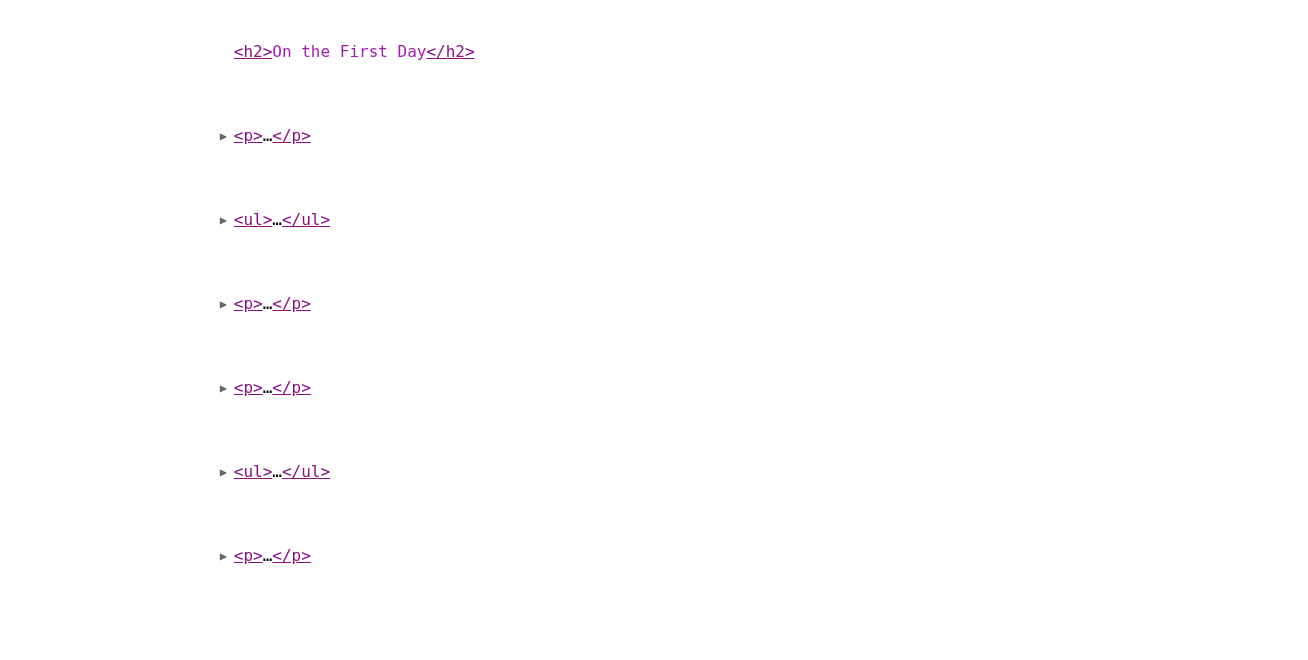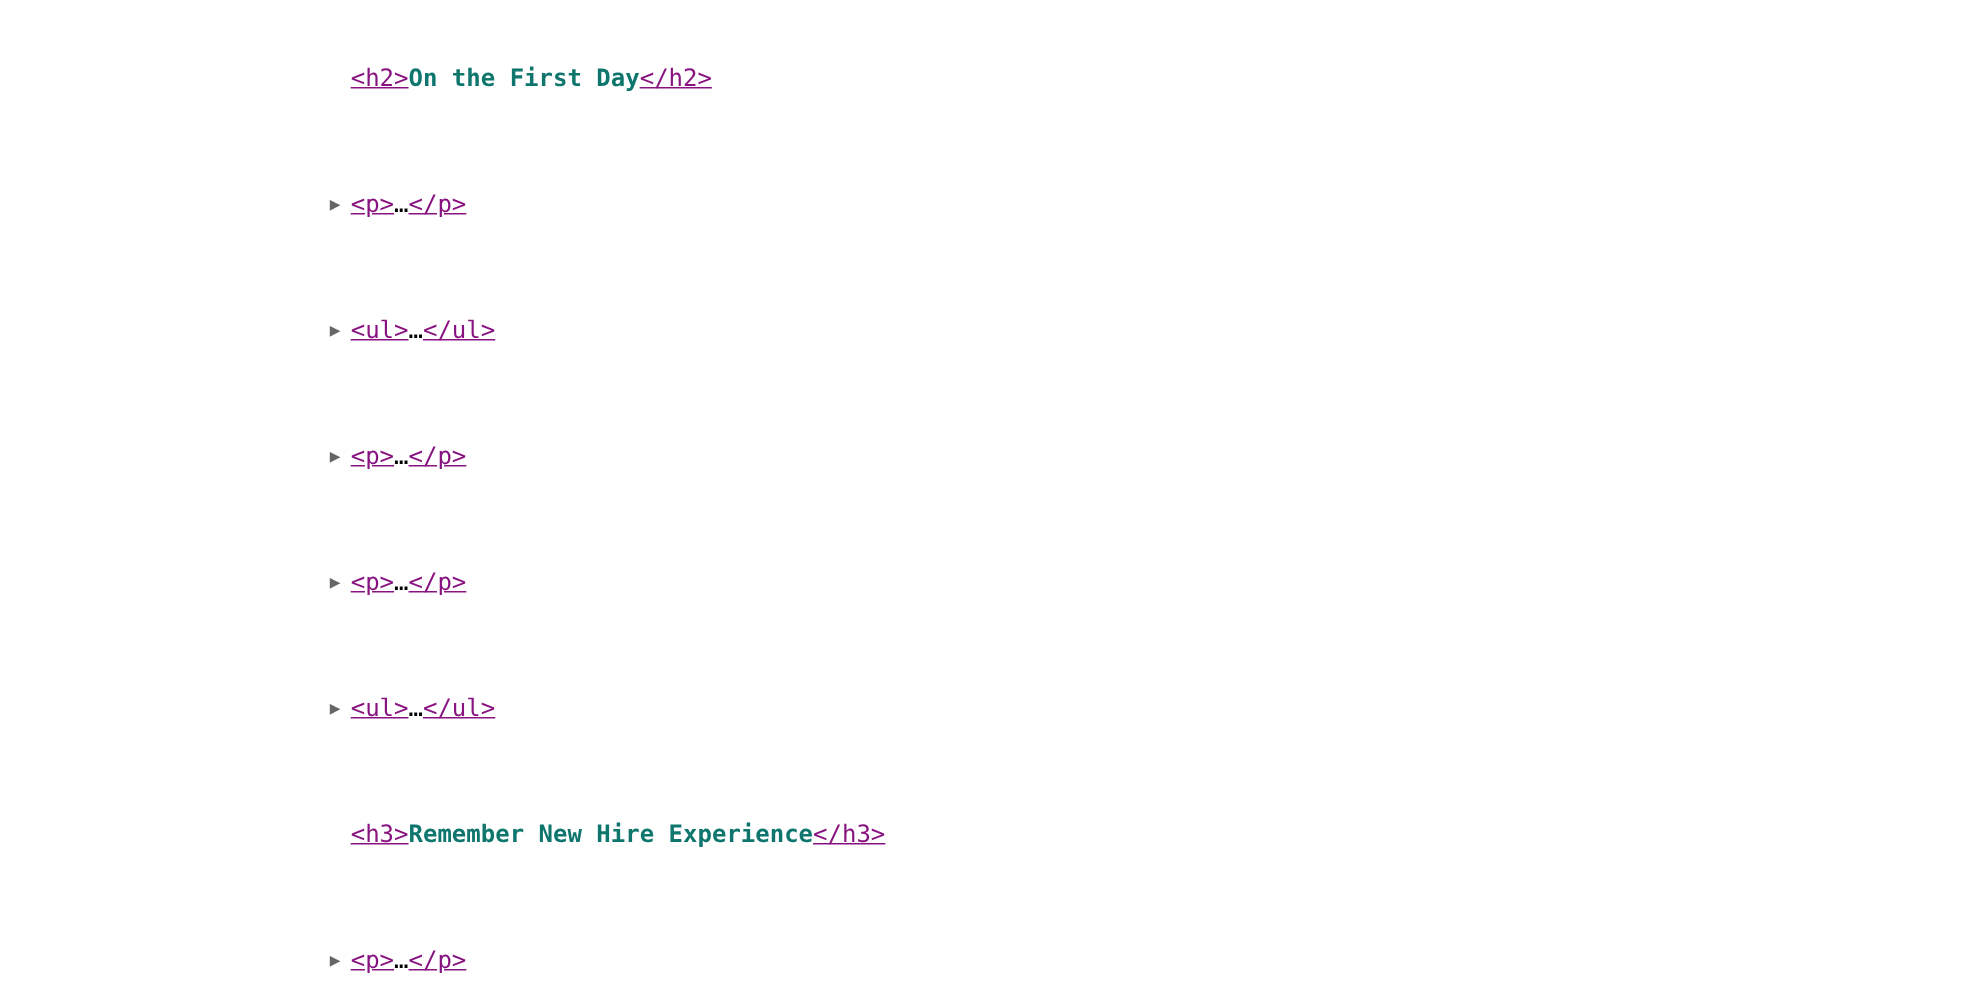--- a/index.html
+++ b/index.html
@@ -45,21 +45,21 @@
     font-size: 12px;
     vertical-align: middle;
     cursor: pointer;
     user-select: none;
   }
   .arrow-space {
     display: inline-block;
     width: 14px;
   }
   .tag { color: #881280; text-decoration: underline; }
-  .text { color: #0f766e; font-weight: bold; }
+  .text { color: #a21caf; }
   .ellipsis { color: #000; }
 </style>
 </head>
 <body>
 
 <div class="tree">
 
   <div class="row">
     <span class="gutter"></span>
     <span class="line">
@@ -95,26 +95,20 @@
     </span>
   </div>
 
   <div class="row">
     <span class="gutter"></span>
     <span class="line">
       <span class="indent i1"></span><span class="arrow">▶</span><span class="tag">&lt;ul&gt;</span><span class="ellipsis">…</span><span class="tag">&lt;/ul&gt;</span>
     </span>
   </div>
 
-  <div class="row">
-    <span class="gutter"></span>
-    <span class="line">
-      <span class="indent i1"></span><span class="arrow-space"></span><span class="tag">&lt;h3&gt;</span><span class="text">Remember New Hire Experience</span><span class="tag">&lt;/h3&gt;</span>
-    </span>
-  </div>
 
   <div class="row">
     <span class="gutter"></span>
     <span class="line">
       <span class="indent i1"></span><span class="arrow">▶</span><span class="tag">&lt;p&gt;</span><span class="ellipsis">…</span><span class="tag">&lt;/p&gt;</span>
     </span>
   </div>
 
 </div>
 

